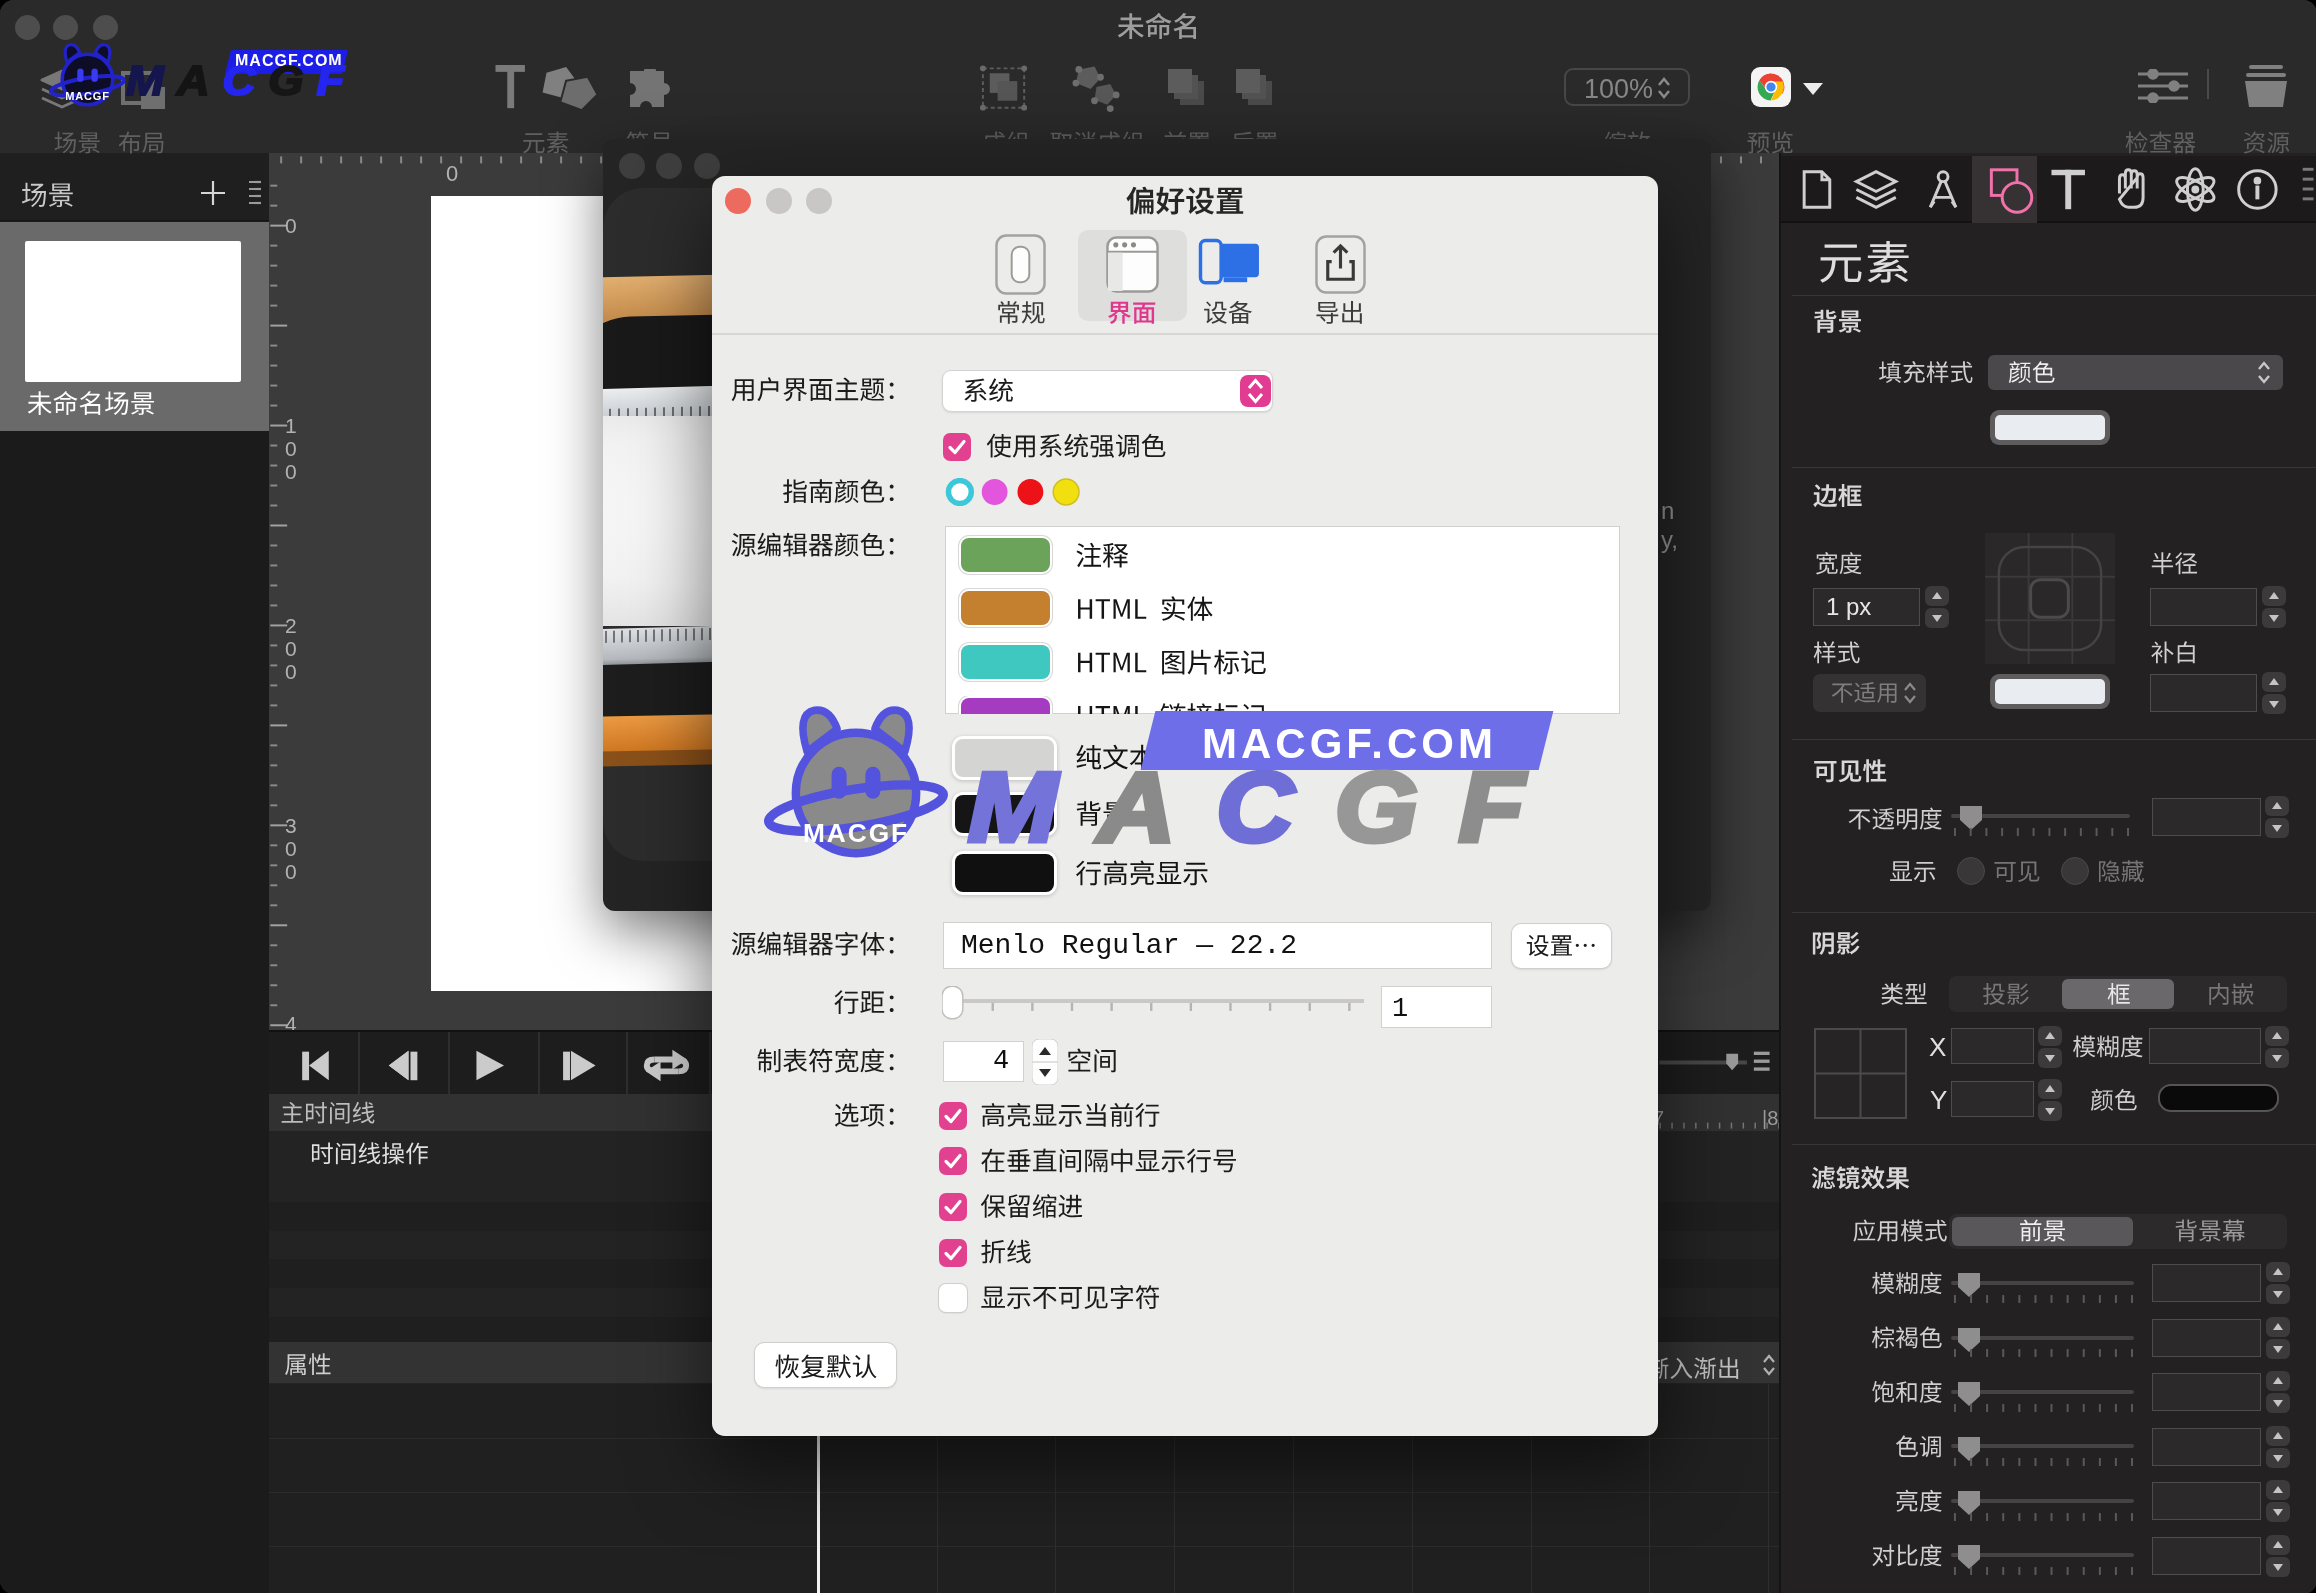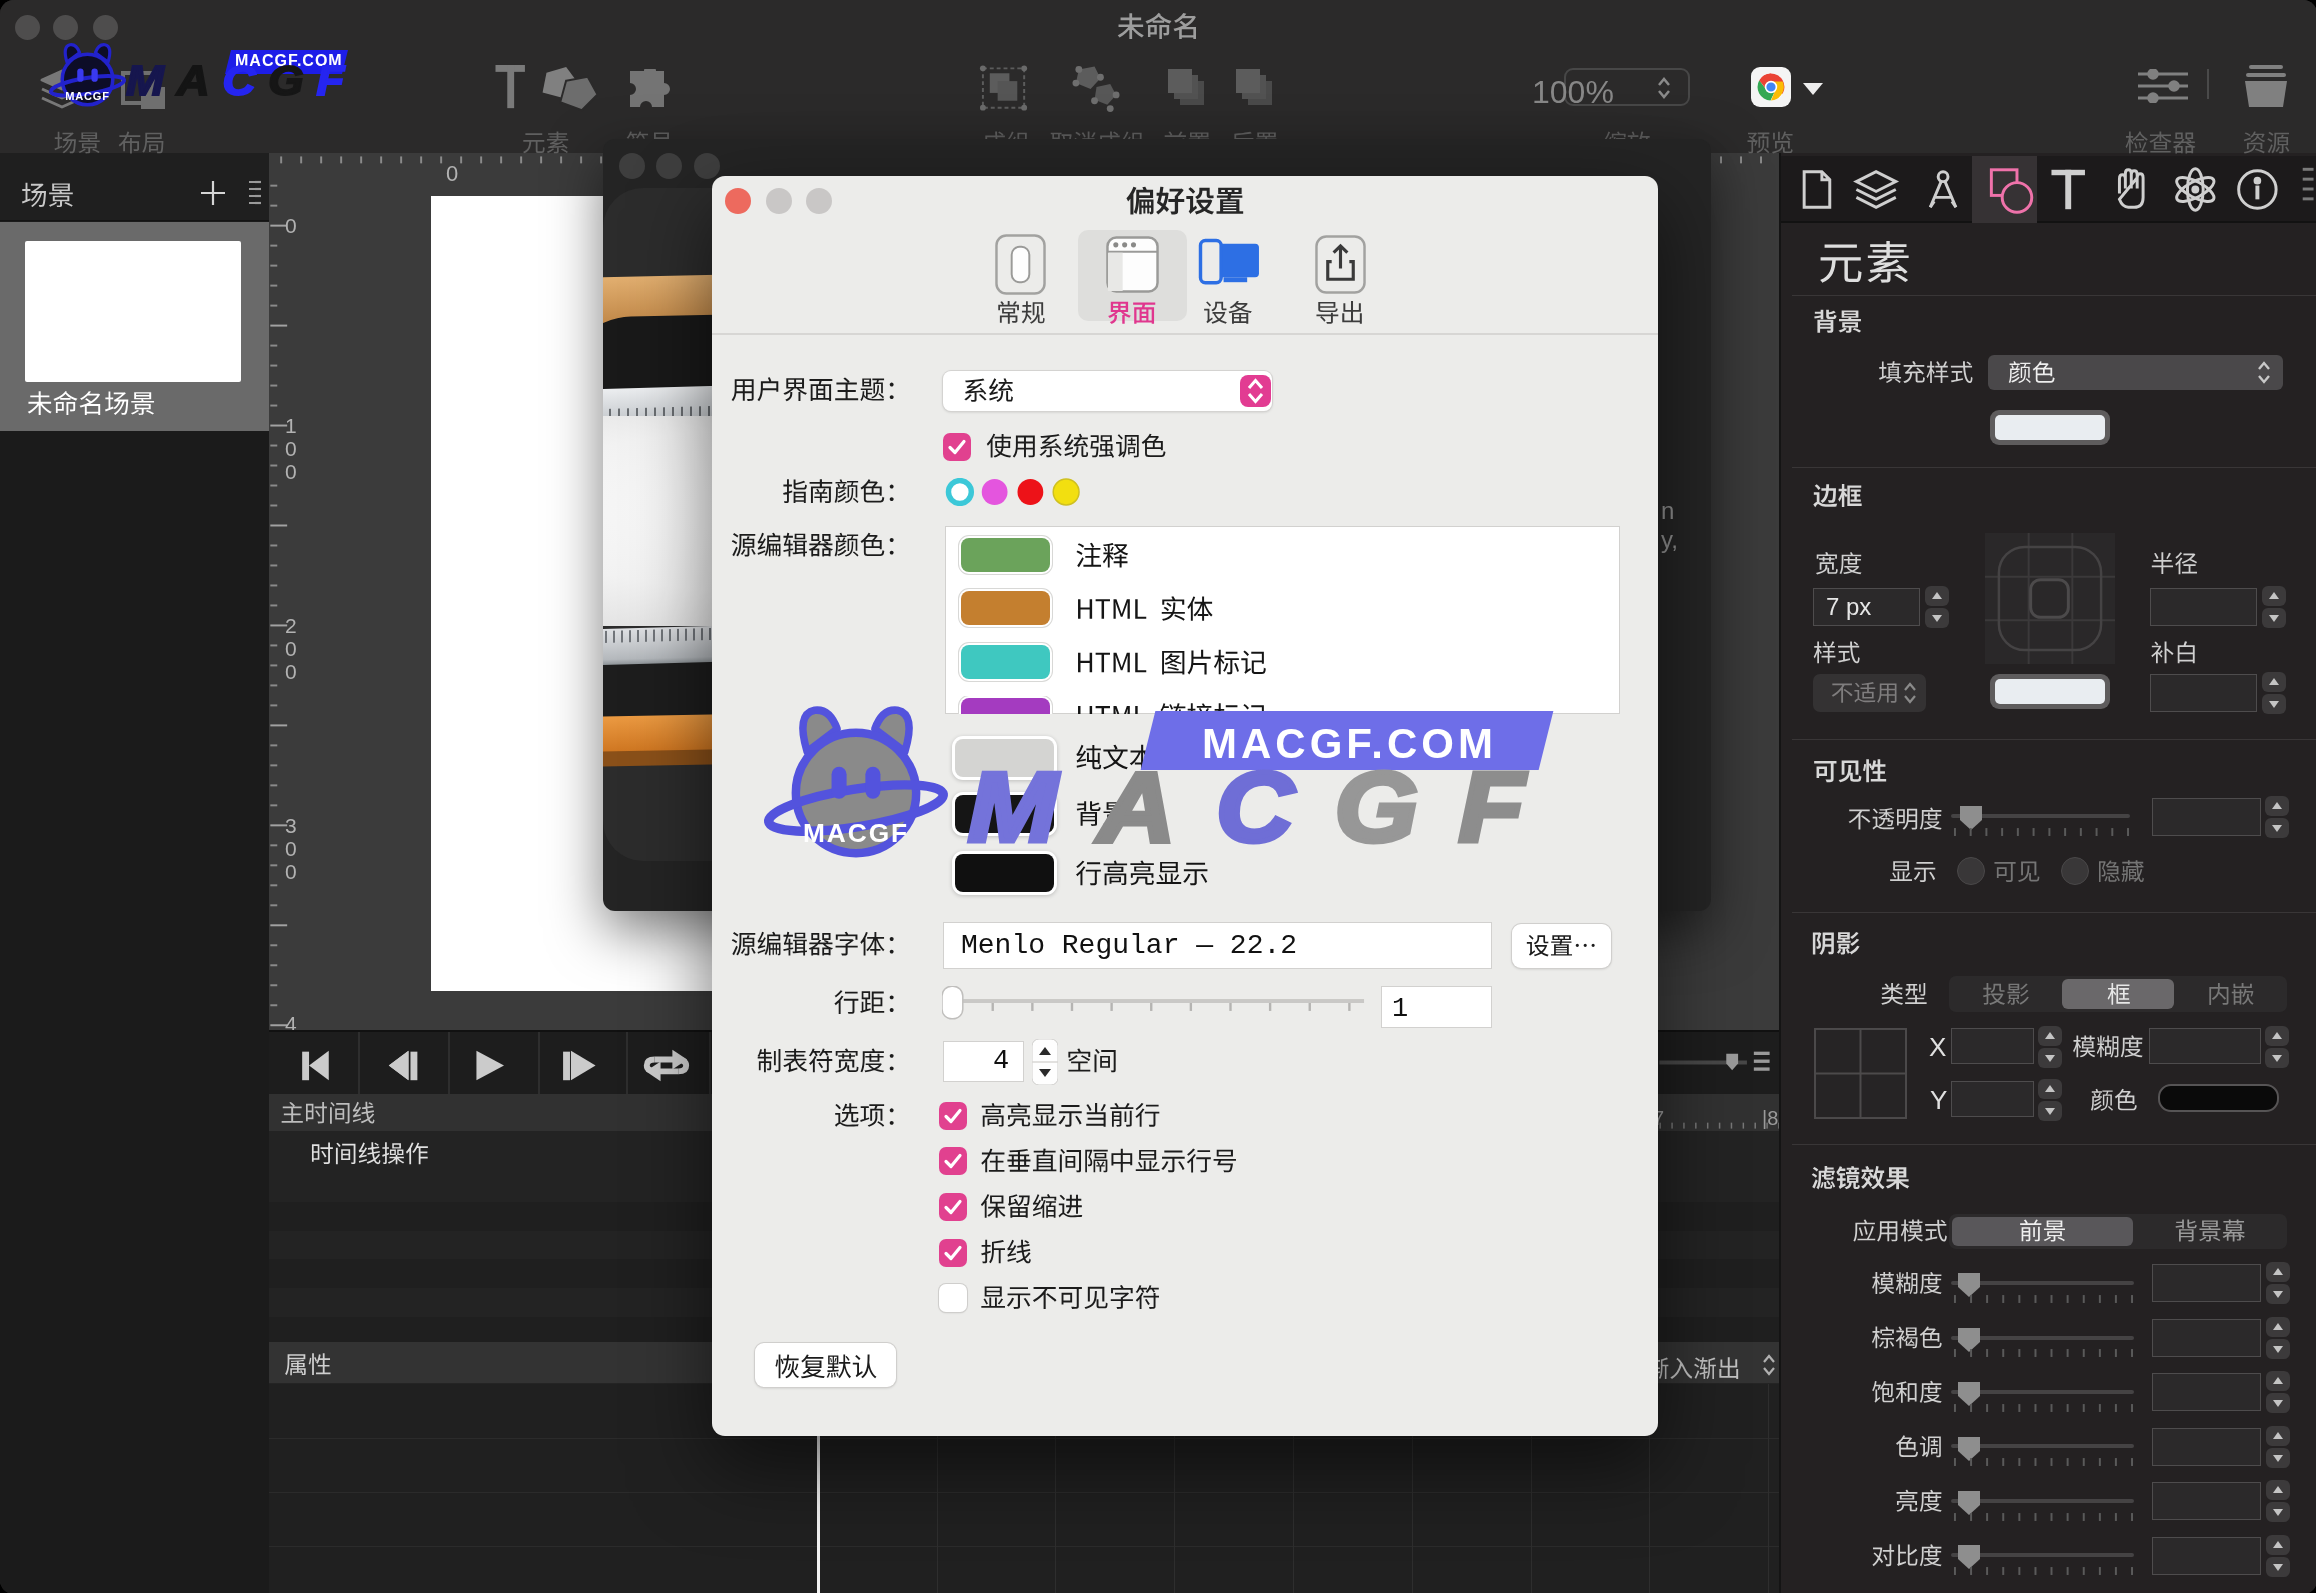--- a/index.html
+++ b/index.html
@@ -67,21 +67,21 @@
 <rect x="14" y="14" width="24" height="24" fill="#4a4a4a"></rect>
 <rect x="8" y="8" width="24" height="24" fill="#525252"></rect>
 <rect x="2" y="2" width="24" height="24" fill="#5c5c5c"></rect>
     </svg>
 <svg class="abs" style="left:1234px;top:67px" width="44" height="44" viewBox="0 0 44 44">
 <rect x="14" y="14" width="24" height="24" fill="#4a4a4a"></rect>
 <rect x="8" y="8" width="24" height="24" fill="#525252"></rect>
 <rect x="2" y="2" width="24" height="24" fill="#5c5c5c"></rect>
     </svg>
 <div class="abs" style="left:1564px;top:68px;width:126px;height:38px;border:2px solid #474747;border-radius:9px"></div>
-<div class="abs" style="left:1532px;top:74px;font-size:32px;color:#878787">100%</div>
+<div class="abs" style="left:1584px;top:74px;font-size:27px;color:#878787">100%</div>
 <svg class="abs" style="left:1655px;top:76px" width="18" height="24" viewBox="0 0 18 24">
 <path d="M4 9 L9 3 L14 9" stroke="#8a8a8a" stroke-width="2.5" fill="none"></path>
 <path d="M4 15 L9 21 L14 15" stroke="#8a8a8a" stroke-width="2.5" fill="none"></path>
     </svg>
 <svg class="abs" style="left:1751px;top:67px" width="40" height="40" viewBox="0 0 40 40">
 <rect x="0" y="0" width="40" height="40" rx="9" fill="#f4f4f4"></rect>
 <g transform="translate(20 20)">
 <circle r="13.5" fill="#fff"></circle>
 <path d="M0 -13.5 A13.5 13.5 0 0 1 11.7 6.7 L4.6 2.7 A5.4 5.4 0 0 0 0 -5.4 L-11.7 -5.4 A13.5 13.5 0 0 1 0 -13.5 Z" fill="#ea4335"></path>
 <path d="M-11.7 -6.75 L-4.6 2.7 A5.4 5.4 0 0 0 4.6 2.7 L-0.5 13.5 A13.5 13.5 0 0 1 -11.7 -6.75 Z" fill="#34a853"></path>
@@ -399,21 +399,21 @@
 <g stroke="#3b393a" stroke-width="2">
         <line x1="44" y1="0" x2="44" y2="132"></line>
         <line x1="88" y1="0" x2="88" y2="132"></line>
         <line x1="0" y1="44" x2="131" y2="44"></line>
         <line x1="0" y1="88" x2="131" y2="88"></line>
       </g>
 <rect x="14" y="14" width="103" height="104" rx="26" fill="none" stroke="#454344" stroke-width="2.5"></rect>
 <rect x="46" y="47" width="38" height="38" rx="10" fill="none" stroke="#4c4a4b" stroke-width="3"></rect>
 </svg>
 <div class="abs" style="left:1813px;top:588px;width:107px;height:38px;background:#2b292a;border:1px solid #4e4c4d"></div>
-    <div class="abs" style="left:1826px;top:593px;font-size:24px;color:#e6e6e6">7 px</div>
+    <div class="abs" style="left:1826px;top:593px;font-size:24px;color:#e6e6e6">1 px</div>
 <svg class="abs" style="left:1925px;top:586px" width="24" height="42" viewBox="0 0 24 42">
 <rect x="0" y="0" width="24" height="20" rx="6" fill="#3c3a3b"></rect>
 <rect x="0" y="22" width="24" height="20" rx="6" fill="#3c3a3b"></rect>
 <path d="M7 13 L12 6 L17 13 Z" fill="#c4c4c4"></path>
       <path d="M7 29 L12 36 L17 29 Z" fill="#c4c4c4"></path>
 </svg>
 <div class="abs" style="left:2150px;top:588px;width:107px;height:38px;background:#2b292a;border:1px solid #4e4c4d"></div>
 <svg class="abs" style="left:2262px;top:586px" width="24" height="42" viewBox="0 0 24 42">
 <rect x="0" y="0" width="24" height="20" rx="6" fill="#3c3a3b"></rect>
 <rect x="0" y="22" width="24" height="20" rx="6" fill="#3c3a3b"></rect>

